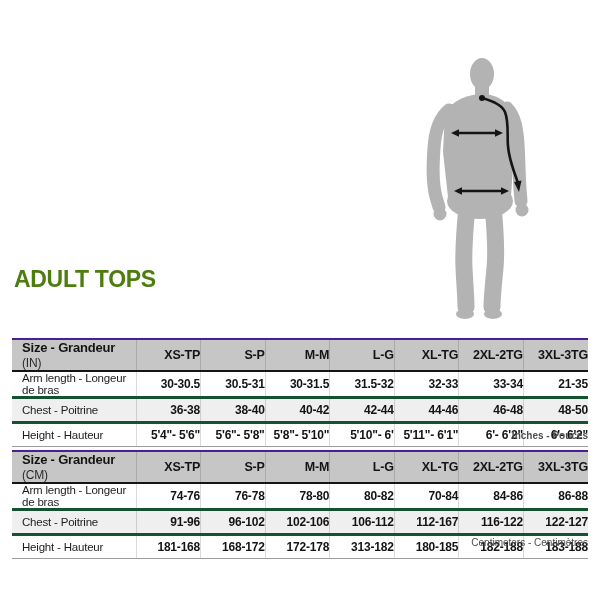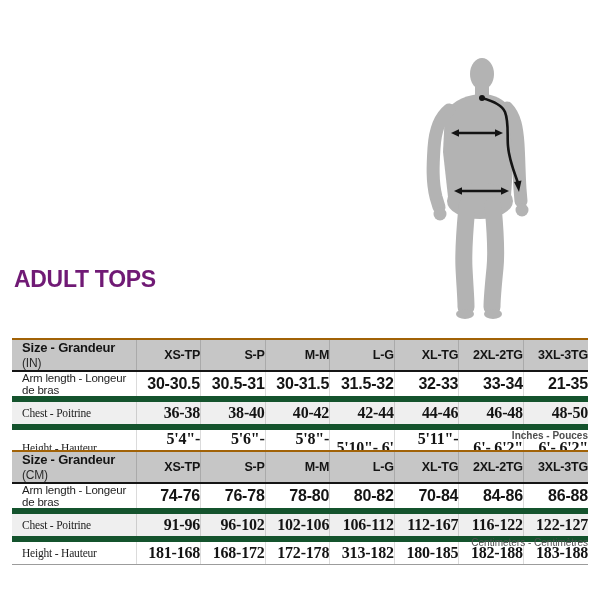--- a/index.html
+++ b/index.html
@@ -2,39 +2,39 @@
 <html><head>
 <meta charset="utf-8">
 <style>
   html,body{margin:0;padding:0;}
   body{
     width:600px;height:600px;background:#ffffff;position:relative;overflow:hidden;
     font-family:"Liberation Sans",sans-serif;color:#141414;
   }
   .figure{position:absolute;left:425px;top:56px;width:105px;height:264px;}
   .title{position:absolute;left:14px;top:266px;font-size:23px;line-height:27px;
-    font-weight:bold;letter-spacing:-0.3px;color:#701a75;}
+    font-weight:bold;letter-spacing:-0.3px;color:#4d7c0f;}
   .tablebox{position:absolute;left:12px;width:576px;}
   .t1{top:338px;} .t2{top:450px;}
   table.sizes{width:576px;border-collapse:collapse;table-layout:fixed;}
   table.sizes th{
     background:#c6c6c6;height:23px;font-size:12.5px;font-weight:bold;
-    border-top:2px solid #a16207;border-bottom:2px solid #151515;
+    border-top:2px solid #4c1d95;border-bottom:2px solid #151515;
     text-align:center;padding:0;letter-spacing:-0.2px;
   }
   table.sizes th.lbl{text-align:left;padding-left:10px;font-size:13px;}
   table.sizes th .unit{font-weight:normal;font-size:12px;color:#2b2b2b;}
   table.sizes td{
-    height:22px;text-align:center;font-size:16px;font-weight:bold;
+    height:22px;text-align:center;font-size:12px;font-weight:bold;
     padding:0;letter-spacing:-0.2px;
   }
   table.sizes td.lbl{text-align:left;padding-left:10px;font-weight:normal;font-size:11.5px;color:#1d1d1d;}
   table.sizes th + th, table.sizes td + td{border-left:1px solid rgba(0,0,0,0.14);text-align:right;}
   table.sizes tbody tr:nth-child(even){background:#efefef;}
-  table.sizes tbody tr + tr td{border-top:6px solid #14532d;font-family:Liberation Serif, serif;}
+  table.sizes tbody tr + tr td{border-top:3px solid #14532d;}
   table.sizes tbody tr:last-child td{border-bottom:1px solid #9c9c9c;}
   .footnote{position:absolute;right:12px;font-size:10px;color:#4d4d4d;letter-spacing:0;}
   .fn1{top:430px;font-weight:bold;} .fn2{top:537px;}
 </style>
 </head>
 <body>
 
 <div class="figure">
   <svg width="105" height="264" viewBox="0 0 105 264" xmlns="http://www.w3.org/2000/svg">
     <g fill="#b3b3b3" stroke="none">

